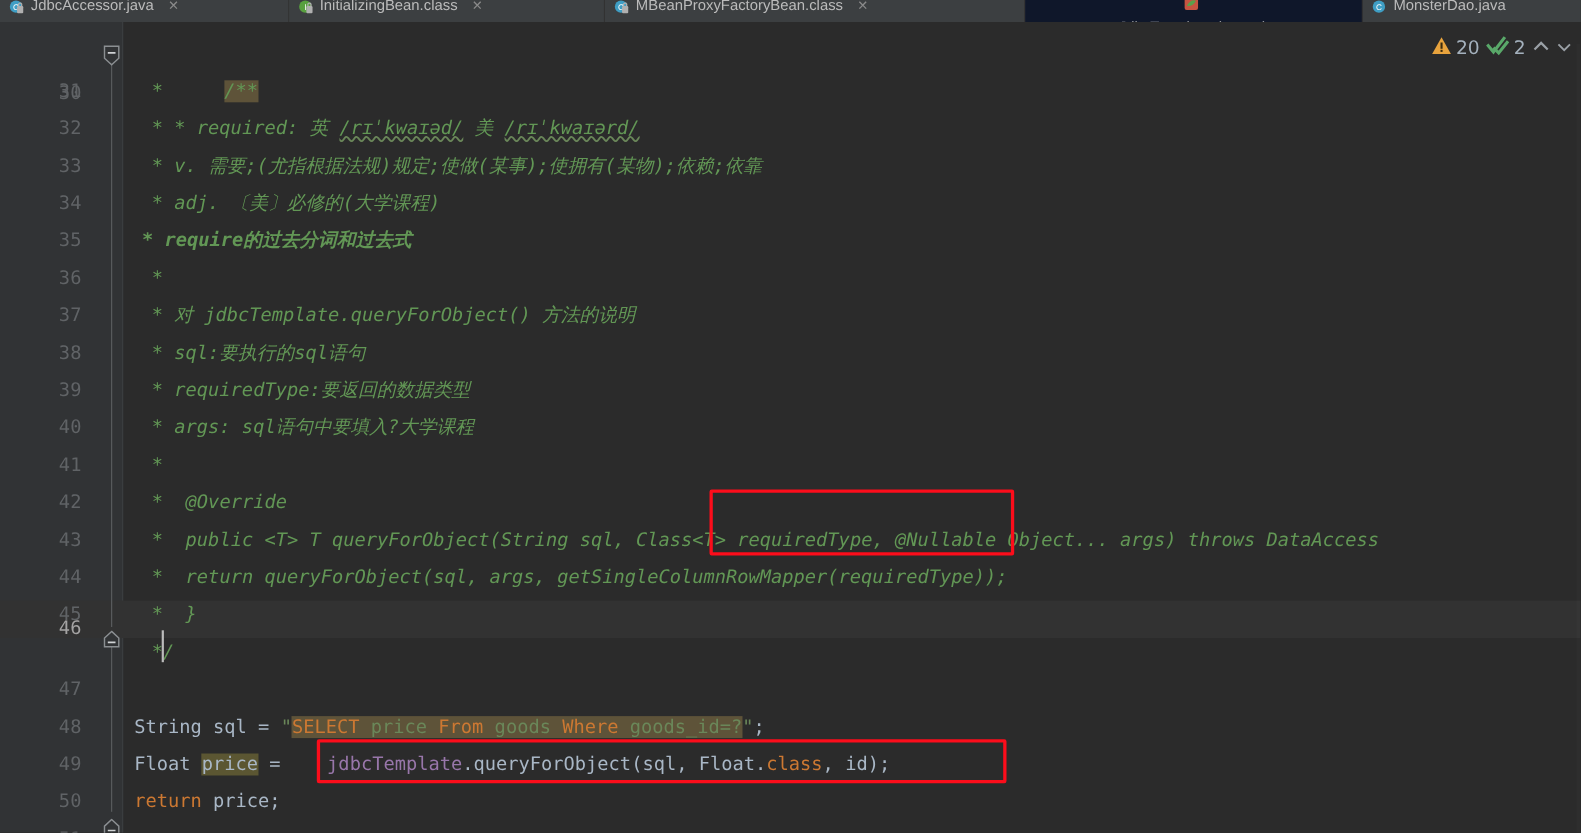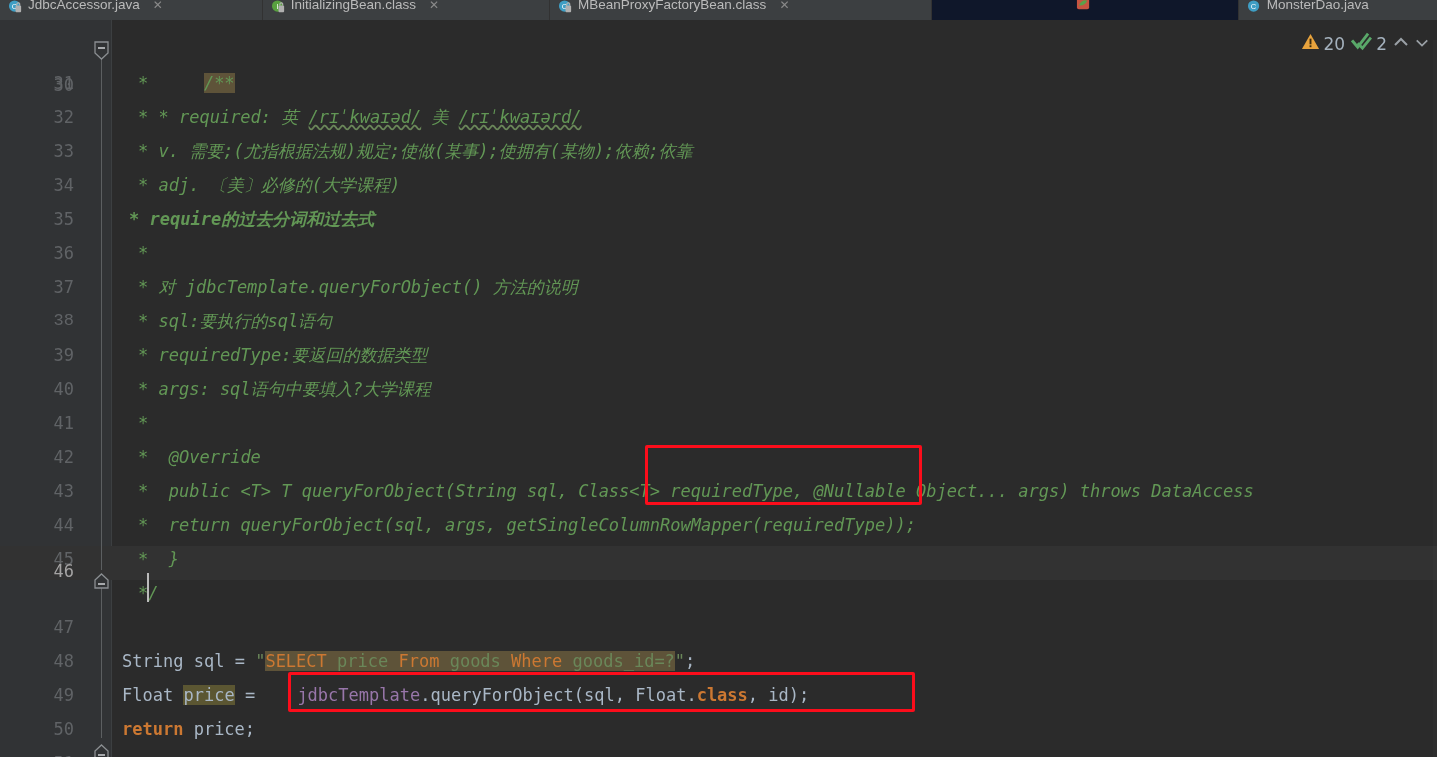--- a/index.html
+++ b/index.html
@@ -72,21 +72,21 @@
     position:absolute;left:101px;width:1px;background:#5c5f61;
   }
   .foldmark{
     position:absolute;left:93px;width:17px;height:20px;
   }
   .foldmark svg{display:block;}
 
   
   .c-comment{color:#629755;font-style:italic;}
   .c-doctag{color:#629755;font-style:italic;}
-  .c-kw{color:#cc7832;font-weight:bold;}
+  .c-kw{color:#cc7832;}
   .c-type{color:#a9b7c6;}
   .c-ident{color:#a9b7c6;}
   .c-field{color:#9876aa;margin-left:32px;}
   .c-str{color:#6a8759;}
   .c-sqlkw{color:#cc7832;}
   .c-punc{color:#a9b7c6;}
   .hl-bg{background:#5e5339;}
   .hl-ident{background:#5b5632;}
   .squig{
     text-decoration:underline;
@@ -222,21 +222,21 @@
     </div>
 
     <div class="lnum" style="top:12px;margin-top:36px;">30</div>
     <div class="lnum" style="top:46px;">31</div>
     <div class="lnum" style="top:80px;">32</div>
     <div class="lnum" style="top:114px;">33</div>
     <div class="lnum" style="top:148px;">34</div>
     <div class="lnum" style="top:182px;">35</div>
     <div class="lnum" style="top:216px;">36</div>
     <div class="lnum" style="top:250px;">37</div>
-    <div class="lnum" style="top:284px;font-family:Liberation Mono, monospace;">38</div>
+    <div class="lnum" style="top:284px;">38</div>
     <div class="lnum" style="top:318px;">39</div>
     <div class="lnum" style="top:352px;">40</div>
     <div class="lnum" style="top:386px;">41</div>
     <div class="lnum" style="top:420px;">42</div>
     <div class="lnum" style="top:454px;">43</div>
     <div class="lnum" style="top:488px;">44</div>
     <div class="lnum" style="top:522px;">45</div>
     <div class="lnum cur" style="top:534px;">46</div>
     <div class="lnum" style="top:590px;">47</div>
     <div class="lnum" style="top:624px;">48</div>

